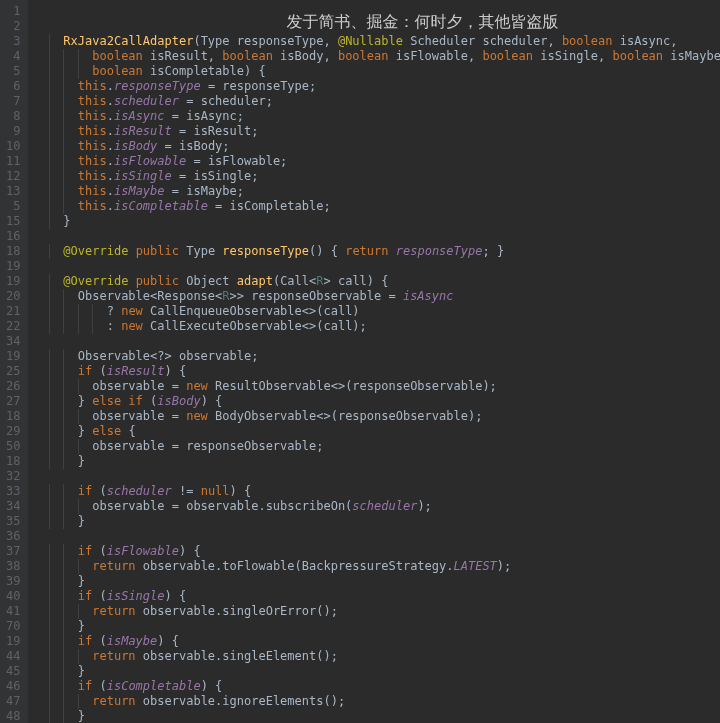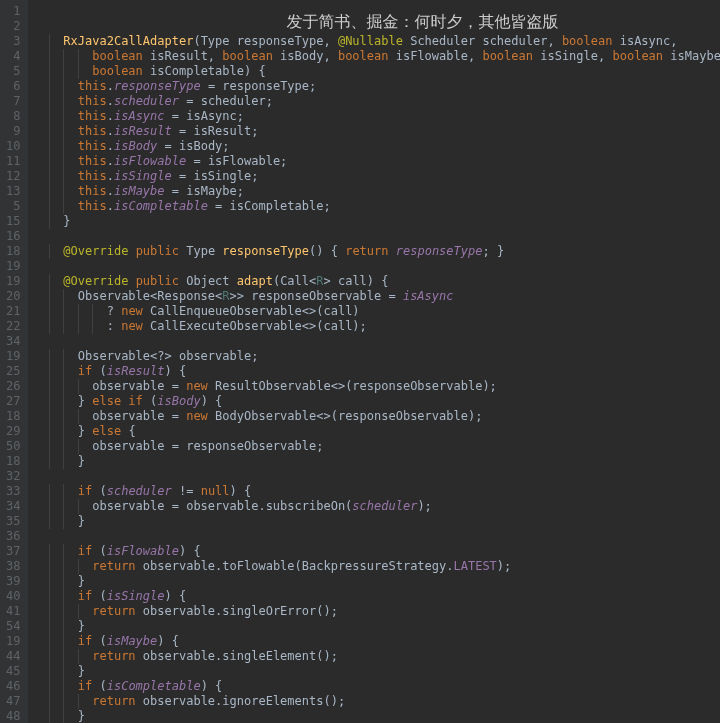--- a/index.html
+++ b/index.html
@@ -41,21 +41,21 @@
     left: 258px;
     color: #cccccc;
     font-family: 'SimSun', 'STSong', serif;
     font-size: 16px;
     pointer-events: none;
   }
   .kw { color: #cc7832; }        
   .fn { color: #ffc66d; }          
   .ann { color: #bbb529; }
   .field { color: #9876aa; font-style: italic; }
-  .static { color: #9876aa; }
+  .static { color: #9876aa; font-style: italic; }
   .generic { color: #507874; }
 </style>
 </head>
 <body>
 
 <div class="gutter" id="gutter">
     <div>1</div>
     <div>2</div>
     <div>3</div>
     <div>4</div>
@@ -89,21 +89,21 @@
     <div>32</div>
     <div>33</div>
     <div>34</div>
     <div>35</div>
     <div>36</div>
     <div>37</div>
     <div>38</div>
     <div>39</div>
     <div>40</div>
     <div>41</div>
-    <div>54</div>
+    <div>70</div>
     <div>19</div>
     <div>44</div>
     <div>45</div>
     <div>46</div>
     <div>47</div>
     <div>48</div>
   </div>
 <div class="code" id="code">
   <div class="watermark">发于简书、掘金：何时夕，其他皆盗版</div>
 <div class="line"><span class="indent-guide" style="left: 14.4px;"></span><span>    </span><span class="fn">RxJava2CallAdapter</span><span>(Type responseType, </span><span class="ann">@Nullable</span><span> Scheduler scheduler, </span><span class="kw">boolean</span><span> isAsync,</span></div><div class="line"><span class="indent-guide" style="left: 14.4px;"></span><span class="indent-guide" style="left: 28.8px;"></span><span class="indent-guide" style="left: 43.2px;"></span><span>        </span><span class="kw">boolean</span><span> isResult, </span><span class="kw">boolean</span><span> isBody, </span><span class="kw">boolean</span><span> isFlowable, </span><span class="kw">boolean</span><span> isSingle, </span><span class="kw">boolean</span><span> isMaybe,</span></div><div class="line"><span class="indent-guide" style="left: 14.4px;"></span><span class="indent-guide" style="left: 28.8px;"></span><span class="indent-guide" style="left: 43.2px;"></span><span>        </span><span class="kw">boolean</span><span> isCompletable) {</span></div><div class="line"><span class="indent-guide" style="left: 14.4px;"></span><span class="indent-guide" style="left: 28.8px;"></span><span>      </span><span class="kw">this</span><span>.</span><span class="field">responseType</span><span> = responseType;</span></div><div class="line"><span class="indent-guide" style="left: 14.4px;"></span><span class="indent-guide" style="left: 28.8px;"></span><span>      </span><span class="kw">this</span><span>.</span><span class="field">scheduler</span><span> = scheduler;</span></div><div class="line"><span class="indent-guide" style="left: 14.4px;"></span><span class="indent-guide" style="left: 28.8px;"></span><span>      </span><span class="kw">this</span><span>.</span><span class="field">isAsync</span><span> = isAsync;</span></div><div class="line"><span class="indent-guide" style="left: 14.4px;"></span><span class="indent-guide" style="left: 28.8px;"></span><span>      </span><span class="kw">this</span><span>.</span><span class="field">isResult</span><span> = isResult;</span></div><div class="line"><span class="indent-guide" style="left: 14.4px;"></span><span class="indent-guide" style="left: 28.8px;"></span><span>      </span><span class="kw">this</span><span>.</span><span class="field">isBody</span><span> = isBody;</span></div><div class="line"><span class="indent-guide" style="left: 14.4px;"></span><span class="indent-guide" style="left: 28.8px;"></span><span>      </span><span class="kw">this</span><span>.</span><span class="field">isFlowable</span><span> = isFlowable;</span></div><div class="line"><span class="indent-guide" style="left: 14.4px;"></span><span class="indent-guide" style="left: 28.8px;"></span><span>      </span><span class="kw">this</span><span>.</span><span class="field">isSingle</span><span> = isSingle;</span></div><div class="line"><span class="indent-guide" style="left: 14.4px;"></span><span class="indent-guide" style="left: 28.8px;"></span><span>      </span><span class="kw">this</span><span>.</span><span class="field">isMaybe</span><span> = isMaybe;</span></div><div class="line"><span class="indent-guide" style="left: 14.4px;"></span><span class="indent-guide" style="left: 28.8px;"></span><span>      </span><span class="kw">this</span><span>.</span><span class="field">isCompletable</span><span> = isCompletable;</span></div><div class="line"><span class="indent-guide" style="left: 14.4px;"></span><span>    }</span></div><div class="line"><span></span></div><div class="line"><span class="indent-guide" style="left: 14.4px;"></span><span>    </span><span class="ann">@Override</span><span> </span><span class="kw">public</span><span> Type </span><span class="fn">responseType</span><span>() { </span><span class="kw">return</span><span> </span><span class="field">responseType</span><span>; }</span></div><div class="line"><span></span></div><div class="line"><span class="indent-guide" style="left: 14.4px;"></span><span>    </span><span class="ann">@Override</span><span> </span><span class="kw">public</span><span> Object </span><span class="fn">adapt</span><span>(Call&lt;</span><span class="generic">R</span><span>&gt; call) {</span></div><div class="line"><span class="indent-guide" style="left: 14.4px;"></span><span class="indent-guide" style="left: 28.8px;"></span><span>      Observable&lt;Response&lt;</span><span class="generic">R</span><span>&gt;&gt; responseObservable = </span><span class="field">isAsync</span></div><div class="line"><span class="indent-guide" style="left: 14.4px;"></span><span class="indent-guide" style="left: 28.8px;"></span><span class="indent-guide" style="left: 43.2px;"></span><span class="indent-guide" style="left: 57.6px;"></span><span>          ? </span><span class="kw">new</span><span> CallEnqueueObservable&lt;&gt;(call)</span></div><div class="line"><span class="indent-guide" style="left: 14.4px;"></span><span class="indent-guide" style="left: 28.8px;"></span><span class="indent-guide" style="left: 43.2px;"></span><span class="indent-guide" style="left: 57.6px;"></span><span>          : </span><span class="kw">new</span><span> CallExecuteObservable&lt;&gt;(call);</span></div><div class="line"><span></span></div><div class="line"><span class="indent-guide" style="left: 14.4px;"></span><span class="indent-guide" style="left: 28.8px;"></span><span>      Observable&lt;?&gt; observable;</span></div><div class="line"><span class="indent-guide" style="left: 14.4px;"></span><span class="indent-guide" style="left: 28.8px;"></span><span>      </span><span class="kw">if</span><span> (</span><span class="field">isResult</span><span>) {</span></div><div class="line"><span class="indent-guide" style="left: 14.4px;"></span><span class="indent-guide" style="left: 28.8px;"></span><span class="indent-guide" style="left: 43.2px;"></span><span>        observable = </span><span class="kw">new</span><span> ResultObservable&lt;&gt;(responseObservable);</span></div><div class="line"><span class="indent-guide" style="left: 14.4px;"></span><span class="indent-guide" style="left: 28.8px;"></span><span>      } </span><span class="kw">else if</span><span> (</span><span class="field">isBody</span><span>) {</span></div><div class="line"><span class="indent-guide" style="left: 14.4px;"></span><span class="indent-guide" style="left: 28.8px;"></span><span class="indent-guide" style="left: 43.2px;"></span><span>        observable = </span><span class="kw">new</span><span> BodyObservable&lt;&gt;(responseObservable);</span></div><div class="line"><span class="indent-guide" style="left: 14.4px;"></span><span class="indent-guide" style="left: 28.8px;"></span><span>      } </span><span class="kw">else</span><span> {</span></div><div class="line"><span class="indent-guide" style="left: 14.4px;"></span><span class="indent-guide" style="left: 28.8px;"></span><span class="indent-guide" style="left: 43.2px;"></span><span>        observable = responseObservable;</span></div><div class="line"><span class="indent-guide" style="left: 14.4px;"></span><span class="indent-guide" style="left: 28.8px;"></span><span>      }</span></div><div class="line"><span></span></div><div class="line"><span class="indent-guide" style="left: 14.4px;"></span><span class="indent-guide" style="left: 28.8px;"></span><span>      </span><span class="kw">if</span><span> (</span><span class="field">scheduler</span><span> != </span><span class="kw">null</span><span>) {</span></div><div class="line"><span class="indent-guide" style="left: 14.4px;"></span><span class="indent-guide" style="left: 28.8px;"></span><span class="indent-guide" style="left: 43.2px;"></span><span>        observable = observable.subscribeOn(</span><span class="field">scheduler</span><span>);</span></div><div class="line"><span class="indent-guide" style="left: 14.4px;"></span><span class="indent-guide" style="left: 28.8px;"></span><span>      }</span></div><div class="line"><span></span></div><div class="line"><span class="indent-guide" style="left: 14.4px;"></span><span class="indent-guide" style="left: 28.8px;"></span><span>      </span><span class="kw">if</span><span> (</span><span class="field">isFlowable</span><span>) {</span></div><div class="line"><span class="indent-guide" style="left: 14.4px;"></span><span class="indent-guide" style="left: 28.8px;"></span><span class="indent-guide" style="left: 43.2px;"></span><span>        </span><span class="kw">return</span><span> observable.toFlowable(BackpressureStrategy.</span><span class="static">LATEST</span><span>);</span></div><div class="line"><span class="indent-guide" style="left: 14.4px;"></span><span class="indent-guide" style="left: 28.8px;"></span><span>      }</span></div><div class="line"><span class="indent-guide" style="left: 14.4px;"></span><span class="indent-guide" style="left: 28.8px;"></span><span>      </span><span class="kw">if</span><span> (</span><span class="field">isSingle</span><span>) {</span></div><div class="line"><span class="indent-guide" style="left: 14.4px;"></span><span class="indent-guide" style="left: 28.8px;"></span><span class="indent-guide" style="left: 43.2px;"></span><span>        </span><span class="kw">return</span><span> observable.singleOrError();</span></div><div class="line"><span class="indent-guide" style="left: 14.4px;"></span><span class="indent-guide" style="left: 28.8px;"></span><span>      }</span></div><div class="line"><span class="indent-guide" style="left: 14.4px;"></span><span class="indent-guide" style="left: 28.8px;"></span><span>      </span><span class="kw">if</span><span> (</span><span class="field">isMaybe</span><span>) {</span></div><div class="line"><span class="indent-guide" style="left: 14.4px;"></span><span class="indent-guide" style="left: 28.8px;"></span><span class="indent-guide" style="left: 43.2px;"></span><span>        </span><span class="kw">return</span><span> observable.singleElement();</span></div><div class="line"><span class="indent-guide" style="left: 14.4px;"></span><span class="indent-guide" style="left: 28.8px;"></span><span>      }</span></div><div class="line"><span class="indent-guide" style="left: 14.4px;"></span><span class="indent-guide" style="left: 28.8px;"></span><span>      </span><span class="kw">if</span><span> (</span><span class="field">isCompletable</span><span>) {</span></div><div class="line"><span class="indent-guide" style="left: 14.4px;"></span><span class="indent-guide" style="left: 28.8px;"></span><span class="indent-guide" style="left: 43.2px;"></span><span>        </span><span class="kw">return</span><span> observable.ignoreElements();</span></div><div class="line"><span class="indent-guide" style="left: 14.4px;"></span><span class="indent-guide" style="left: 28.8px;"></span><span>      }</span></div></div>

